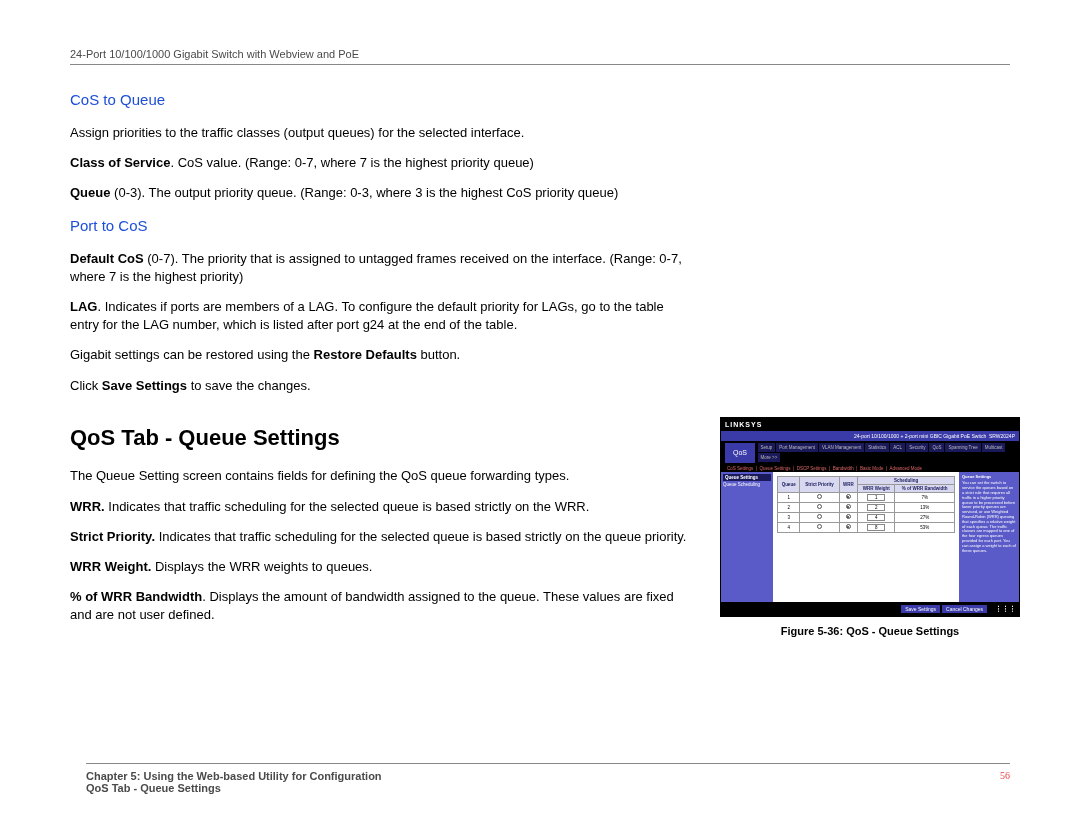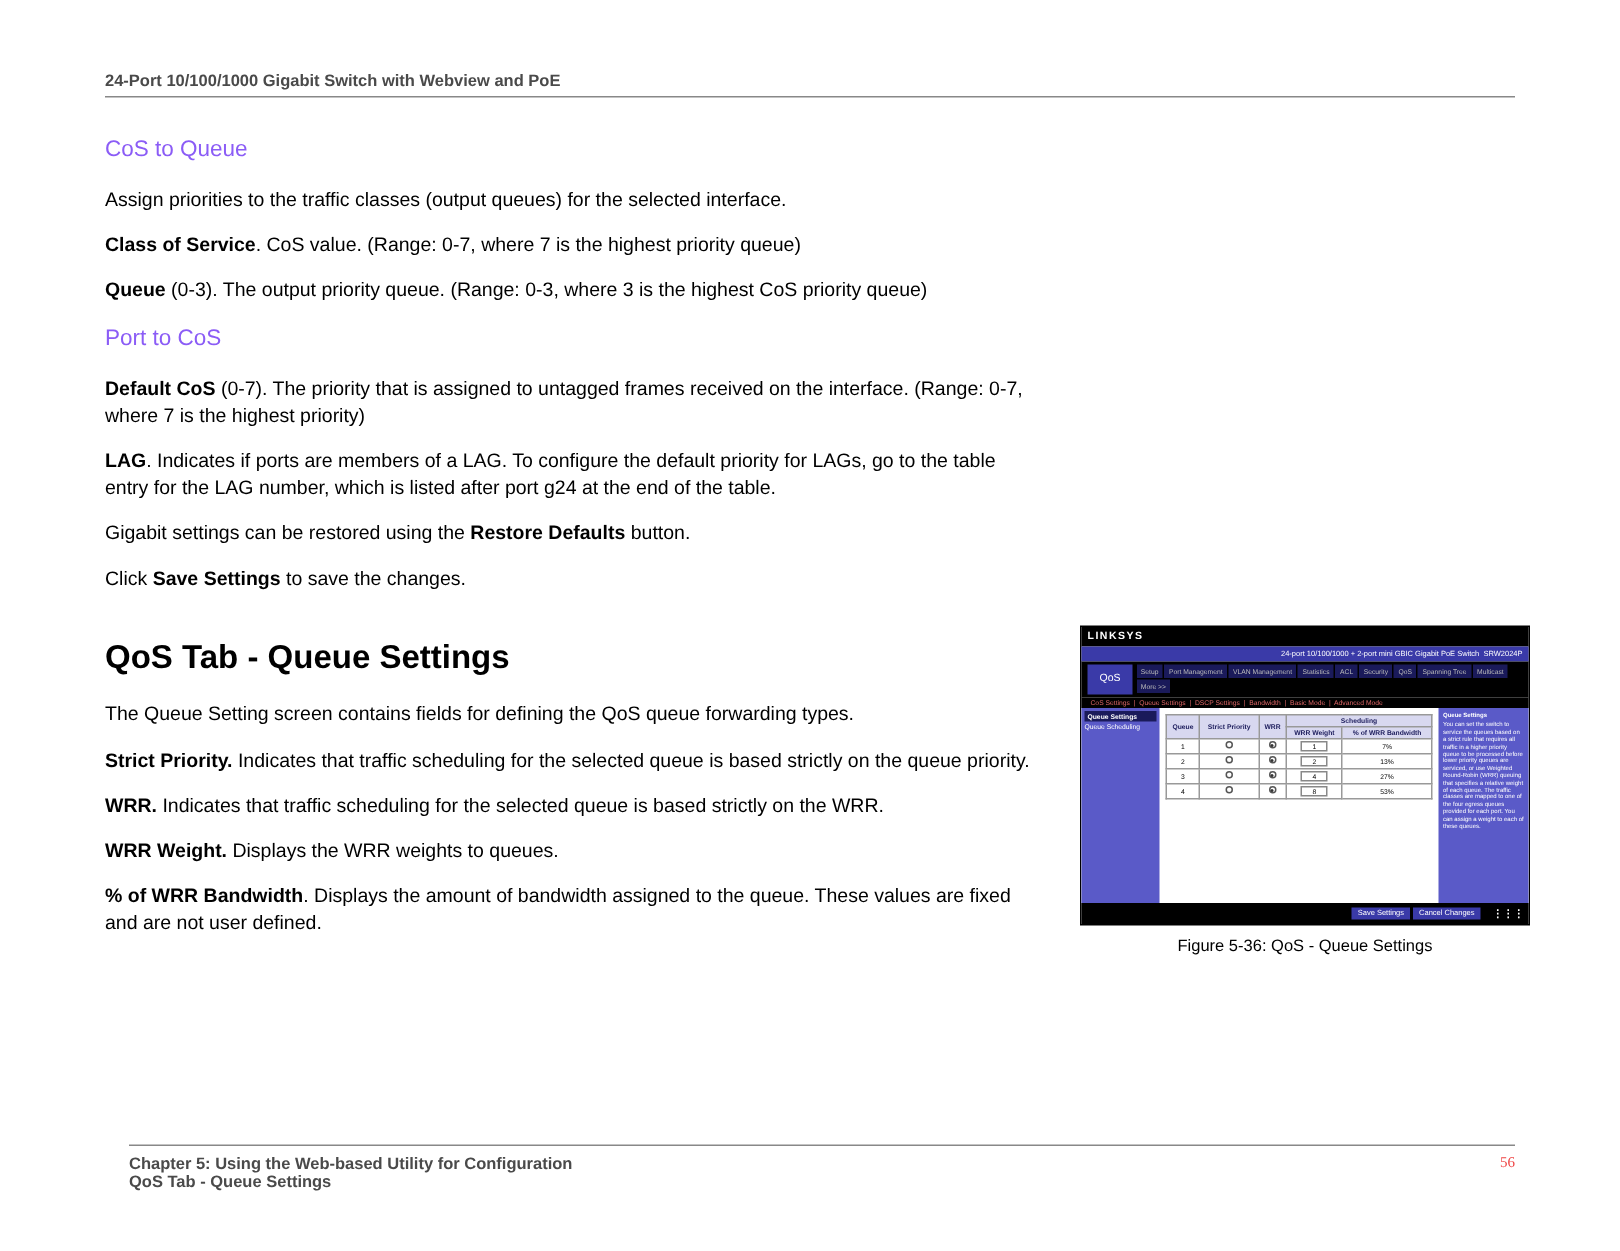--- a/index.html
+++ b/index.html
@@ -7,21 +7,21 @@
     width: 1080px;
     height: 834px;
     background: #fff;
     font-family: Arial, Helvetica, sans-serif;
     color: #000;
     position: relative;
     padding: 48px 70px 30px 70px;
   }
   .product-header {
     font-size: 11px;
-    font-weight: bold;
+    font-weight: normal;
     color: #4a4a4a;
   }
   .hr {
     border: none;
     border-top: 1px solid #888;
     margin-top: 4px;
     margin-bottom: 18px;
   }
   .content-area {
     display: flex;
@@ -36,21 +36,21 @@
     flex: 1;
     display: flex;
     flex-direction: column;
     justify-content: flex-end;
   }
   .figure-block {
     margin-top: 300px;
   }
   .subhead {
     font-size: 15px;
-    color: #8b5cf6;
+    color: #1d4ed8;
     margin-top: 6px;
     margin-bottom: 14px;
   }
   .para { margin-bottom: 12px; }
   .big-head {
     font-size: 22px;
     font-weight: bold;
     margin-top: 28px;
     margin-bottom: 14px;
   }
@@ -106,21 +106,21 @@
   .fig-main { flex:1; padding:4px; }
   .fig-right { width:60px; background:#5a5ac8; color:#fff; font-size:4px; padding:3px; line-height:1.2; }
   .qtable { border-collapse:collapse; width:100%; }
   .qtable th, .qtable td { border:1px solid #999; font-size:4.5px; padding:1px 2px; text-align:center; }
   .qtable th { background:#d8d8f0; color:#1a1a5a; font-weight:bold; }
   .radio { display:inline-block; width:5px; height:5px; border:0.5px solid #555; border-radius:50%; }
   .radio.sel::after { content:""; display:block; width:2px; height:2px; background:#333; border-radius:50%; margin:1px auto; }
   .fig-footer { background:#000; padding:3px; display:flex; justify-content:flex-end; gap:2px; align-items:center; }
   .fig-btn { background:#3a3aa8; color:#fff; font-size:5px; padding:1px 4px; }
   .fig-logo { color:#fff; font-size:7px; font-weight:bold; margin-left:6px; }
-  .fig-caption { font-size:11px; font-weight:normal; text-align:center; margin-top:8px; }
+  .fig-caption { font-size:11px; font-weight:bold; text-align:center; margin-top:8px; }
   .wrr-input { display:inline-block; width:18px; height:7px; border:0.5px solid #888; background:#fff; }
 </style>
 </head>
 <body>
 
 <div class="product-header">24-Port 10/100/1000 Gigabit Switch with Webview and PoE</div>
 <hr class="hr">
 
 <div class="content-area">
   <div class="text-col">
@@ -144,24 +144,24 @@
     <p class="para">
       <span>Gigabit settings can be restored using the </span><span class="bold">Restore Defaults</span><span> button.</span>
     </p>
     <p class="para">
       <span>Click </span><span class="bold">Save Settings</span><span> to save the changes.</span>
     </p>
 
     <div class="big-head">QoS Tab - Queue Settings</div>
     <p class="para">The Queue Setting screen contains fields for defining the QoS queue forwarding types.</p>
     <p class="para">
+      <span class="bold">WRR.</span><span> Indicates that traffic scheduling for the selected queue is based strictly on the WRR.</span>
+    </p>
+    <p class="para">
       <span class="bold">Strict Priority.</span><span> Indicates that traffic scheduling for the selected queue is based strictly on the queue priority.</span>
-    </p>
-    <p class="para">
-      <span class="bold">WRR.</span><span> Indicates that traffic scheduling for the selected queue is based strictly on the WRR.</span>
     </p>
     <p class="para">
       <span class="bold">WRR Weight.</span><span> Displays the WRR weights to queues.</span>
     </p>
     <p class="para">
       <span class="bold">% of WRR Bandwidth</span><span>. Displays the amount of bandwidth assigned to the queue. These values are fixed and are not user defined.</span>
     </p>
   </div>
 
   <div class="side-col">

